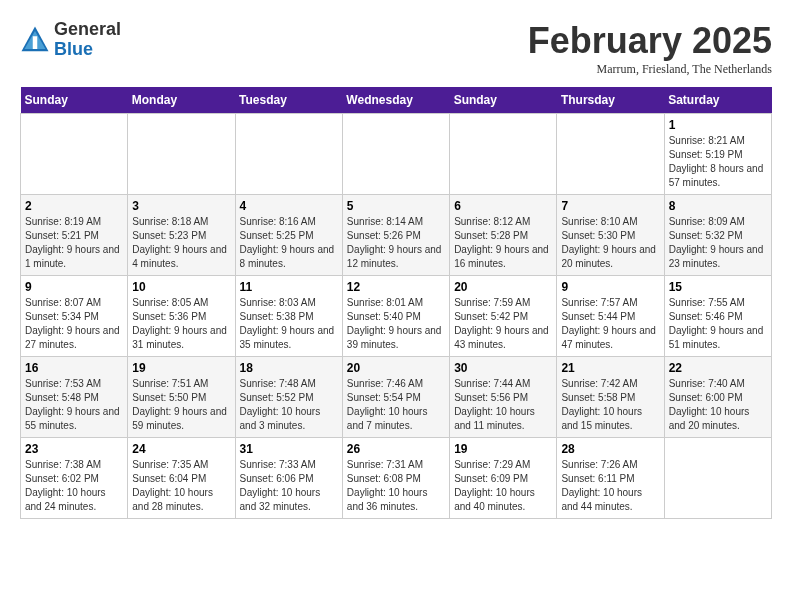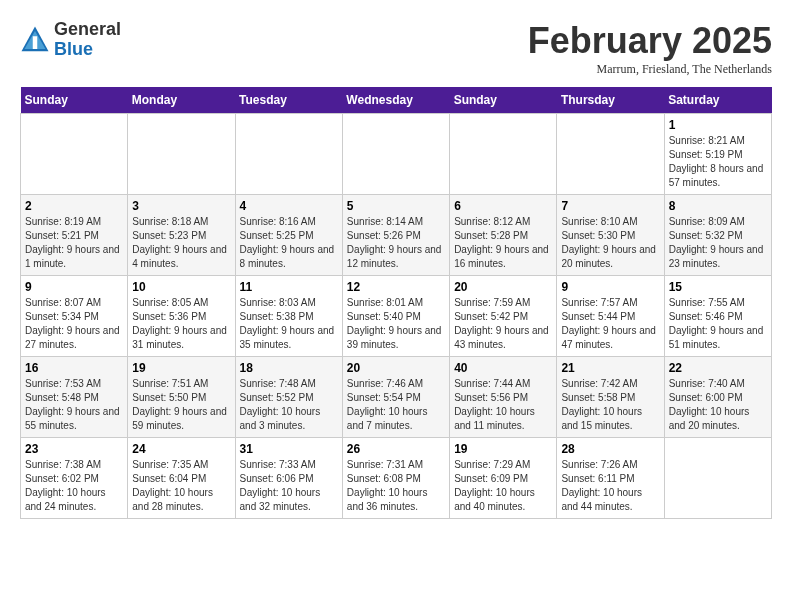--- a/index.html
+++ b/index.html
@@ -204,21 +204,21 @@
       </td>
         <td>
         <div class="day-number">18</div>
         <div class="day-info">Sunrise: 7:48 AM<br>Sunset: 5:52 PM<br>Daylight: 10 hours and 3 minutes.</div>
       </td>
         <td>
         <div class="day-number">20</div>
         <div class="day-info">Sunrise: 7:46 AM<br>Sunset: 5:54 PM<br>Daylight: 10 hours and 7 minutes.</div>
       </td>
         <td>
-        <div class="day-number">40</div>
+        <div class="day-number">30</div>
         <div class="day-info">Sunrise: 7:44 AM<br>Sunset: 5:56 PM<br>Daylight: 10 hours and 11 minutes.</div>
       </td>
         <td>
         <div class="day-number">21</div>
         <div class="day-info">Sunrise: 7:42 AM<br>Sunset: 5:58 PM<br>Daylight: 10 hours and 15 minutes.</div>
       </td>
         <td>
         <div class="day-number">22</div>
         <div class="day-info">Sunrise: 7:40 AM<br>Sunset: 6:00 PM<br>Daylight: 10 hours and 20 minutes.</div>
       </td>

